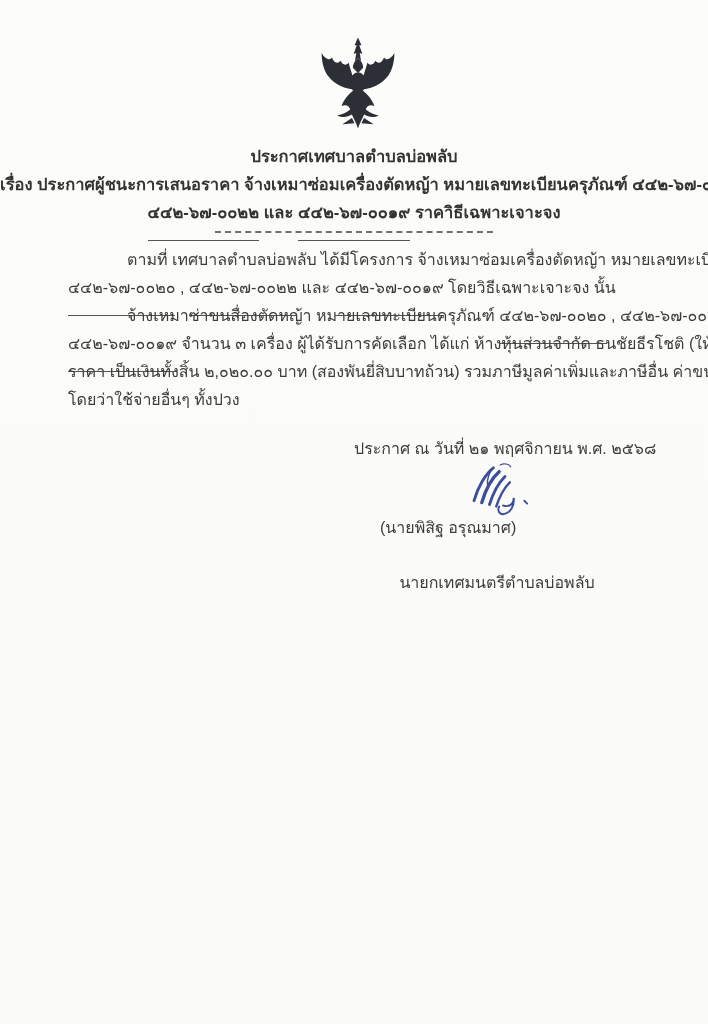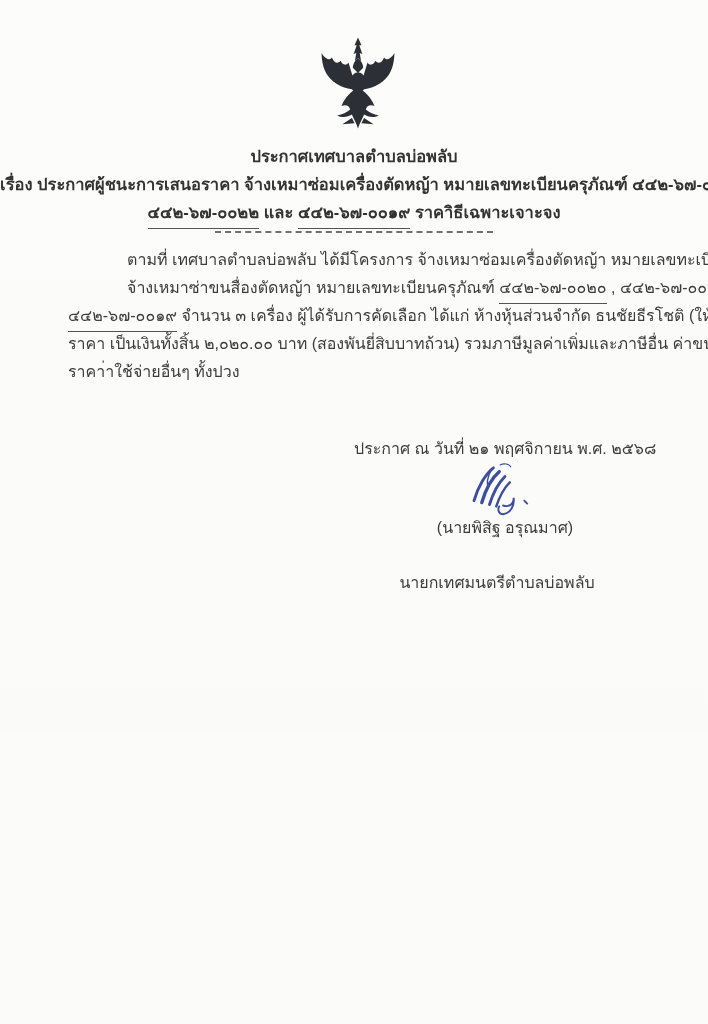--- a/index.html
+++ b/index.html
@@ -50,21 +50,21 @@
     left: 68px;
     top: 246px;
     width: 578px;
     font-size: 16px;
     line-height: 28px;
     color: #3c3c3a;
   }
   .doc-line { white-space: nowrap; }
   .doc-line.indent { padding-left: 59px; }
 
-  .underline-num { border-bottom: 1px solid #55554f; padding-bottom: 7px; }
+  .underline-num { border-bottom: 1px solid #55554f; padding-bottom: 19px; }
 
   .date-line {
     position: absolute;
     left: 354px;
     top: 436px;
     font-size: 16px;
     color: #3c3c3a;
     white-space: nowrap;
   }
 
@@ -75,21 +75,21 @@
     width: 92px;
     height: 58px;
   }
   .signature svg { width: 100%; height: 100%; }
 
   .signer-name {
     position: absolute;
     left: 380px;
     top: 515px;
     width: 250px;
-    text-align: center;
+    text-align: left;
     font-size: 16px;
     color: #3c3c3a;
     white-space: nowrap;
   }
   .signer-title {
     position: absolute;
     left: 372px;
     top: 550px;
     width: 250px;
     text-align: center;
@@ -124,24 +124,25 @@
   <div class="title-block">
     <div class="title-line">ประกาศเทศบาลตำบลบ่อพลับ</div>
     <div class="title-line">เรื่อง ประกาศผู้ชนะการเสนอราคา จ้างเหมาซ่อมเครื่องตัดหญ้า หมายเลขทะเบียนครุภัณฑ์ ๔๔๒-๖๗-๐๐๒๐ ,</div>
     <div class="title-line"><span class="underline-num">๔๔๒-๖๗-๐๐๒๒</span><span> และ </span><span class="underline-num">๔๔๒-๖๗-๐๐๑๙</span><span> ราคาิธีเฉพาะเจาะจง</span></div>
   </div>
 
   <div class="divider"></div>
 
   <div class="body-block">
     <div class="doc-line indent">ตามที่ เทศบาลตำบลบ่อพลับ ได้มีโครงการ จ้างเหมาซ่อมเครื่องตัดหญ้า หมายเลขทะเบียนครุภัณฑ์</div>
+    <div class="doc-line"><span class="underline-num">๔๔๒-๖๗-๐๐๒๐</span><span> , </span><span class="underline-num">๔๔๒-๖๗-๐๐๒๒</span><span> และ </span><span class="underline-num">๔๔๒-๖๗-๐๐๑๙</span><span> โดยวิธีเฉพาะเจาะจง  นั้น</span></div>
     <div class="doc-line indent"><span>จ้างเหมาซ่าขนสื่องตัดหญ้า  หมายเลขทะเบียนครุภัณฑ์ </span><span class="underline-num">๔๔๒-๖๗-๐๐๒๐</span><span> , ๔๔๒-๖๗-๐๐๒๒ และ</span></div>
     <div class="doc-line"><span class="underline-num">๔๔๒-๖๗-๐๐๑๙</span><span> จำนวน ๓ เครื่อง ผู้ได้รับการคัดเลือก ได้แก่ ห้างหุ้นส่วนจำกัด ธนชัยธีรโชติ (ให้บริการ) โดยเสนอ</span></div>
     <div class="doc-line">ราคา เป็นเงินทั้งสิ้น ๒,๐๒๐.๐๐ บาท (สองพันยี่สิบบาทถ้วน) รวมภาษีมูลค่าเพิ่มและภาษีอื่น ค่าขนส่ง ค่าจดทะเบียน</div>
-    <div class="doc-line">ราคา่าใช้จ่ายอื่นๆ ทั้งปวง</div>
+    <div class="doc-line">โดยว่าใช้จ่ายอื่นๆ ทั้งปวง</div>
   </div>
 
   <div class="date-line">ประกาศ ณ วันที่  ๒๑ พฤศจิกายน พ.ศ. ๒๕๖๘</div>
 
   <div class="signature">
     <svg viewBox="0 0 90 60" aria-hidden="true">
       <g stroke="#3d4f9c" fill="none" stroke-linecap="round">
         <path d="M14 40 C18 26 26 12 34 6" stroke-width="3"></path>
         <path d="M22 42 C26 28 33 16 40 10" stroke-width="3.5"></path>
         <path d="M30 44 C34 31 40 21 46 15" stroke-width="3"></path>

